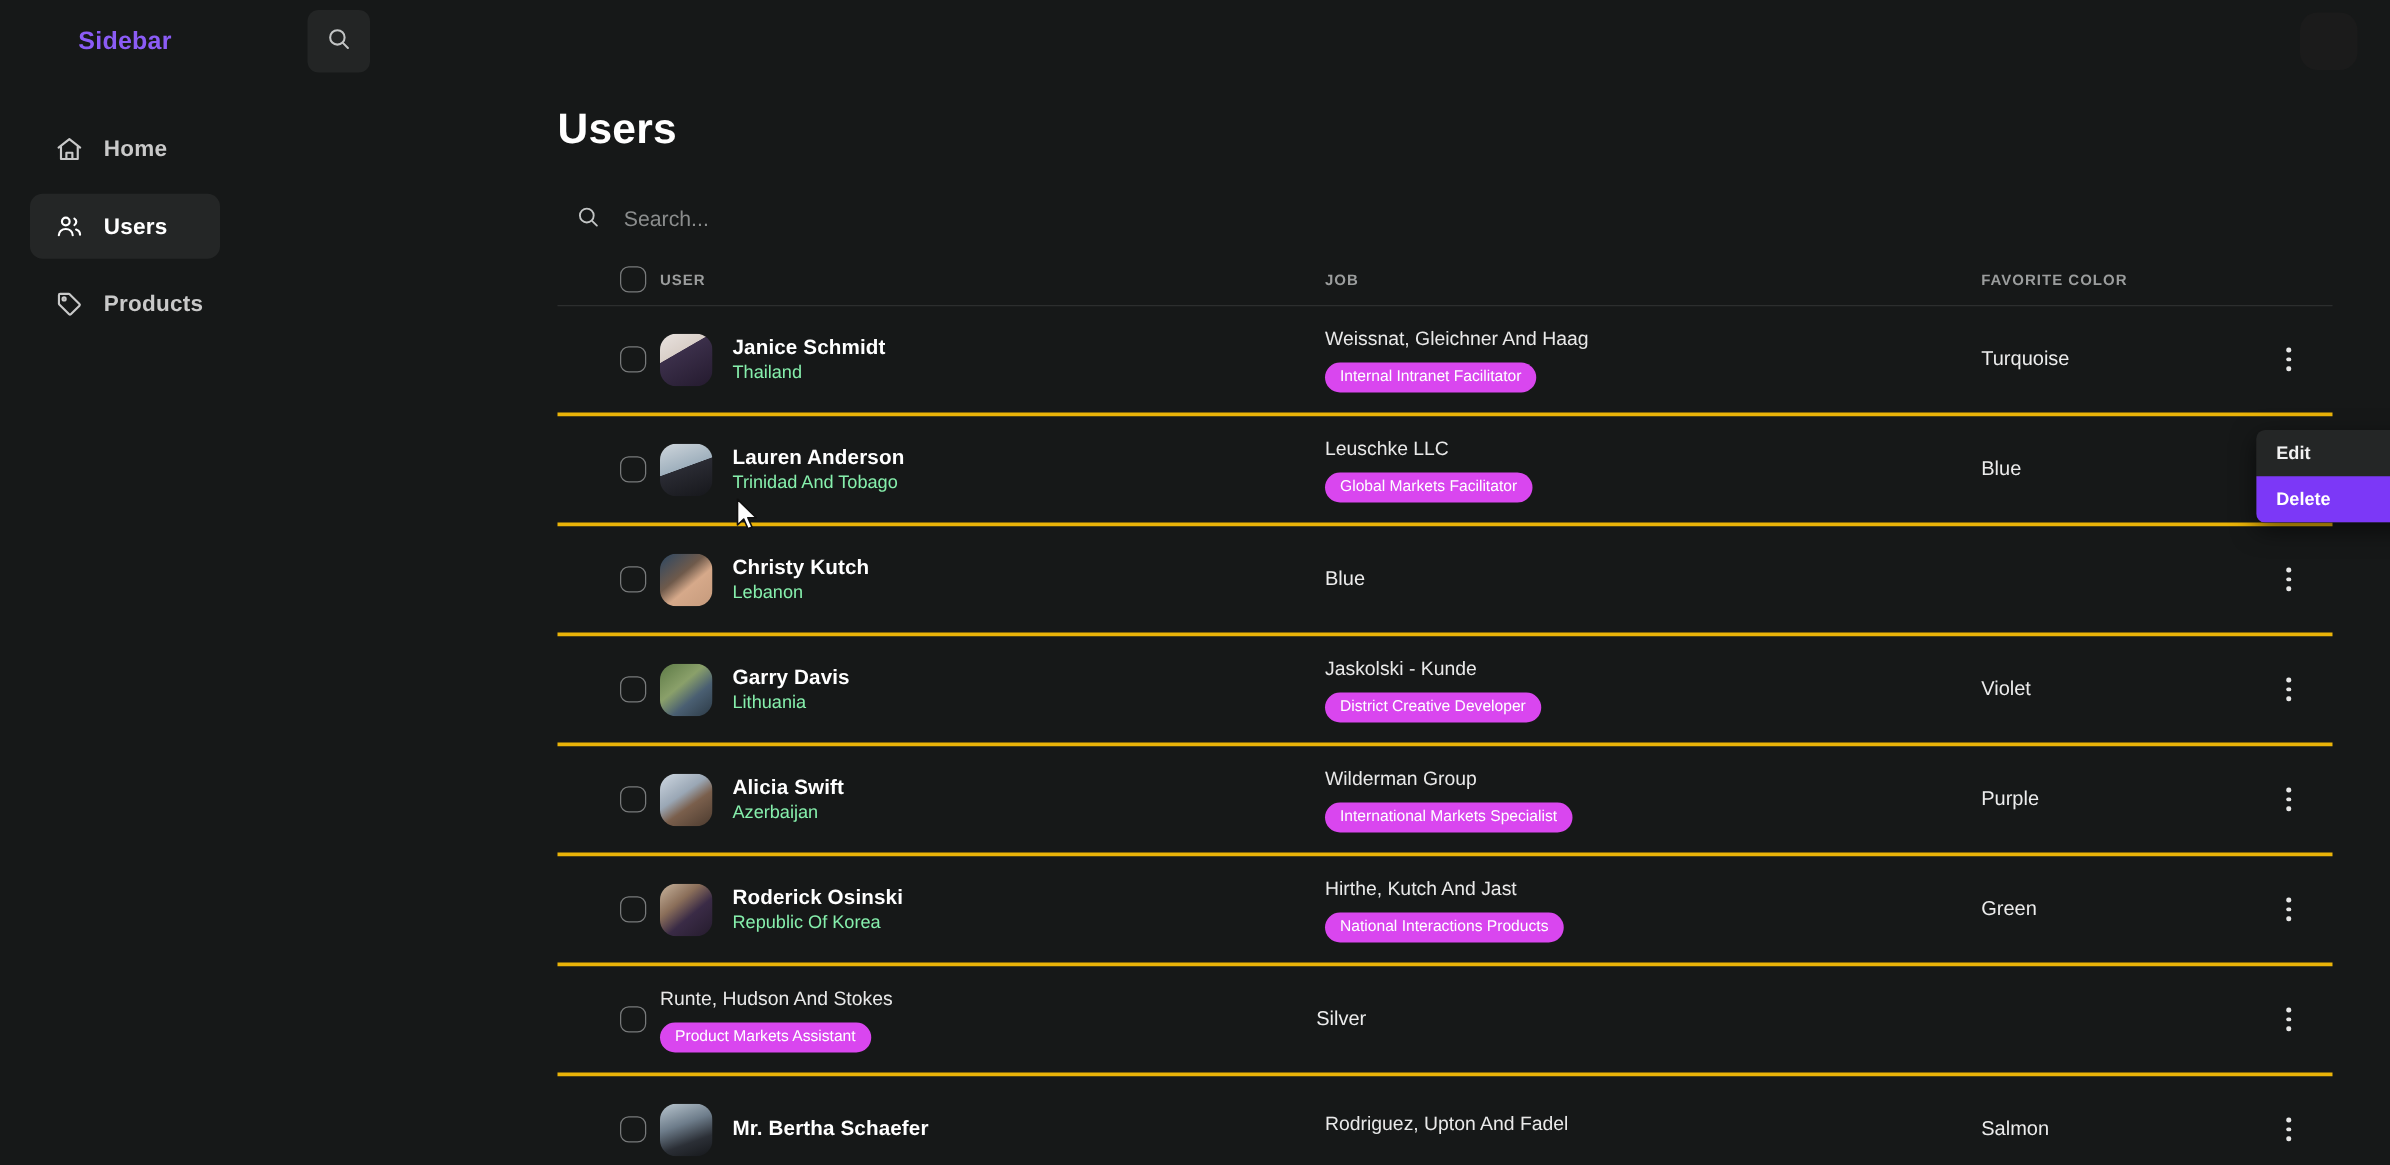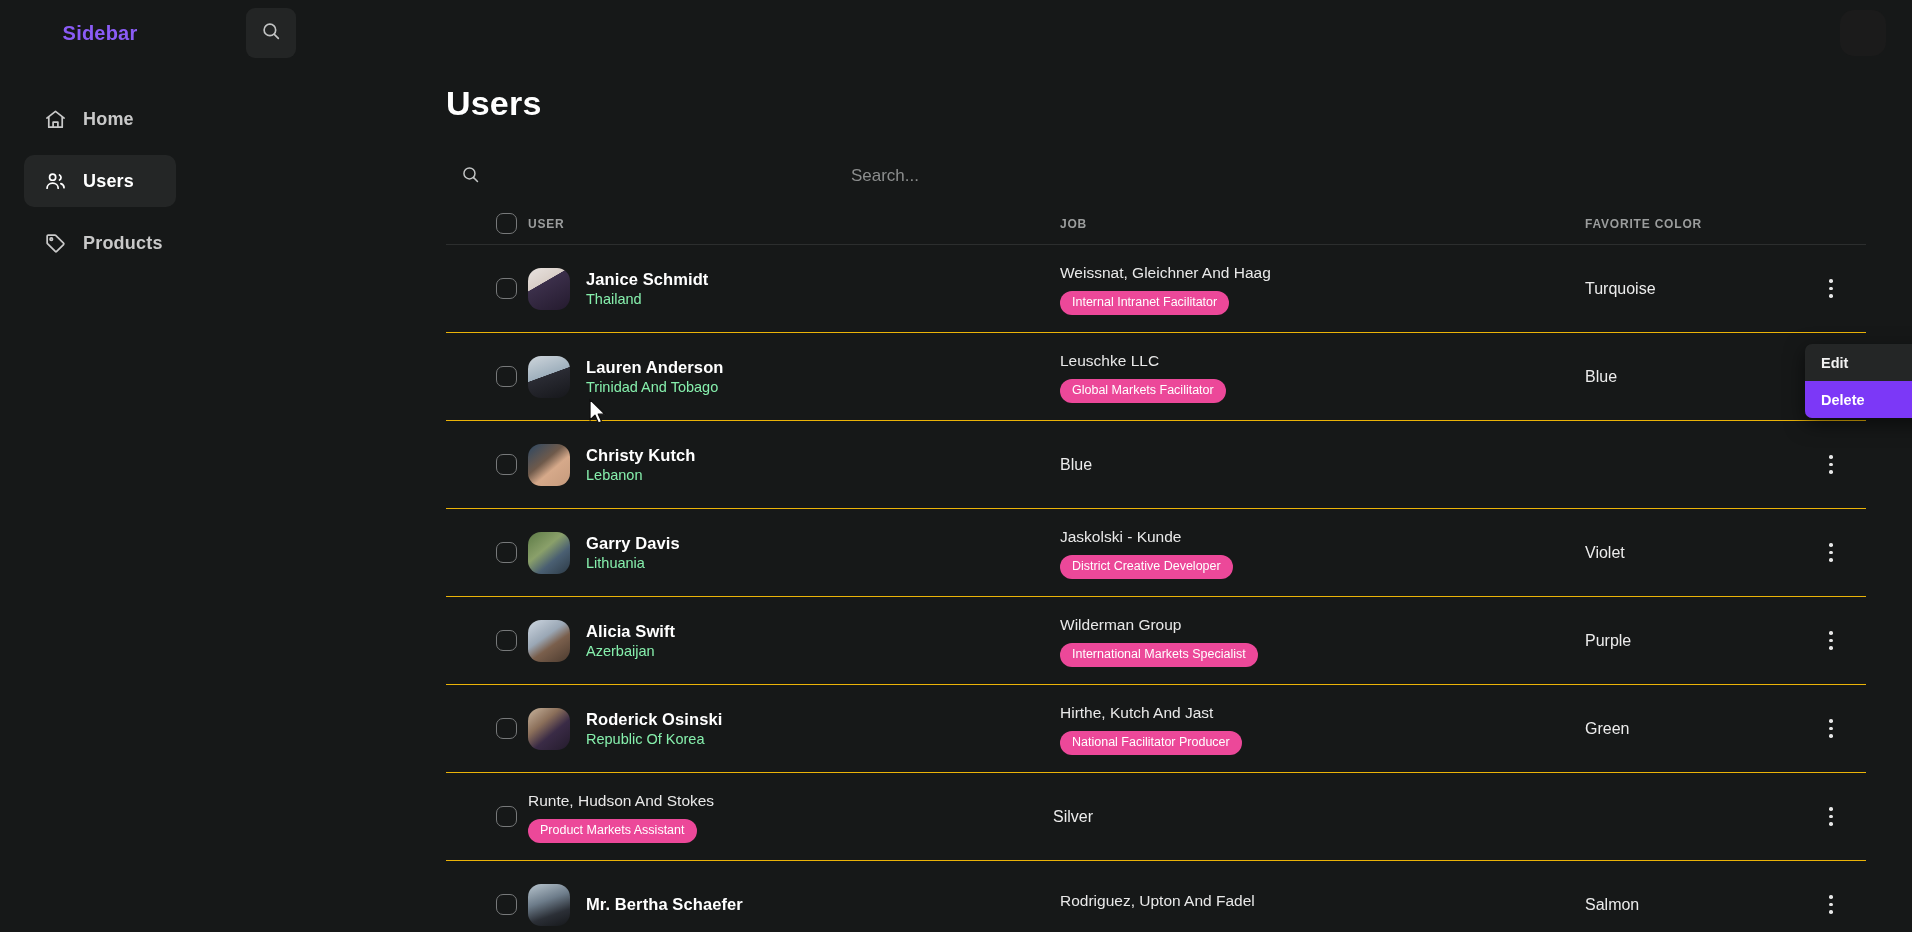--- a/index.html
+++ b/index.html
@@ -91,37 +91,36 @@
   }
   .search-row svg { width: 21px; height: 21px; flex: 0 0 21px; }
   .search-input {
     background: transparent;
     border: none;
     outline: none;
     color: #4d7c0f;
     font-family: "Liberation Sans", sans-serif;
     font-size: 17px;
     width: 420px;
-    text-align: right;
   }
   .search-input::placeholder { color: #8b8d8d; }
 
   
   .table { width: 100%; }
   .thead {
     display: flex;
     align-items: center;
     height: 42px;
     border-bottom: 1px solid #2c2e2e;
   }
   .trow {
     display: flex;
     align-items: center;
     height: 88px;
-    border-bottom: 1px solid #eab308;
+    border-bottom: 3px solid #eab308;
   }
   .c-check { flex: 0 0 82px; display: flex; align-items: center; padding-left: 50px; }
   .c-user  { flex: 0 0 532px; display: flex; align-items: center; gap: 16px; }
   .c-job   { flex: 0 0 525px; }
   .c-color { flex: 1 1 auto; }
   .c-act   { flex: 0 0 70px; display: flex; justify-content: center; }
 
   .th {
     color: #9b9d9d;
     font-size: 12px;
@@ -161,21 +160,21 @@
   }
 
   .company {
     color: #e9e9e9;
     font-size: 15.5px;
     line-height: 1.4;
     margin-bottom: 8px;
   }
   .badge {
     display: inline-block;
-    background: #ec4899;
+    background: #d946ef;
     color: #ffffff;
     font-size: 12.5px;
     border-radius: 999px;
     padding: 4px 12px 5px;
     line-height: 1.2;
     white-space: nowrap;
   }
 
   .color-val { color: #ececec; font-size: 16px; }
 
@@ -436,21 +435,21 @@
               </div>
               <div class="c-user">
                 <div class="avatar">
                   <div class="ph ph-f"></div>
                 </div>
                 <div>
                   <div class="uname">Roderick Osinski</div>
                   <div class="ucountry">Republic Of Korea</div>
                 </div>
               </div>
-              <div class="c-job"><div class="company">Hirthe, Kutch And Jast</div><span class="badge">National Facilitator Producer</span></div>
+              <div class="c-job"><div class="company">Hirthe, Kutch And Jast</div><span class="badge">National Interactions Products</span></div>
               <div class="c-color"><span class="color-val">Green</span></div>
               <div class="c-act">
                 <span class="dots">
                   <i></i>
                   <i></i>
                   <i></i>
                 </span>
               </div>
             </div>
             <div class="trow">

